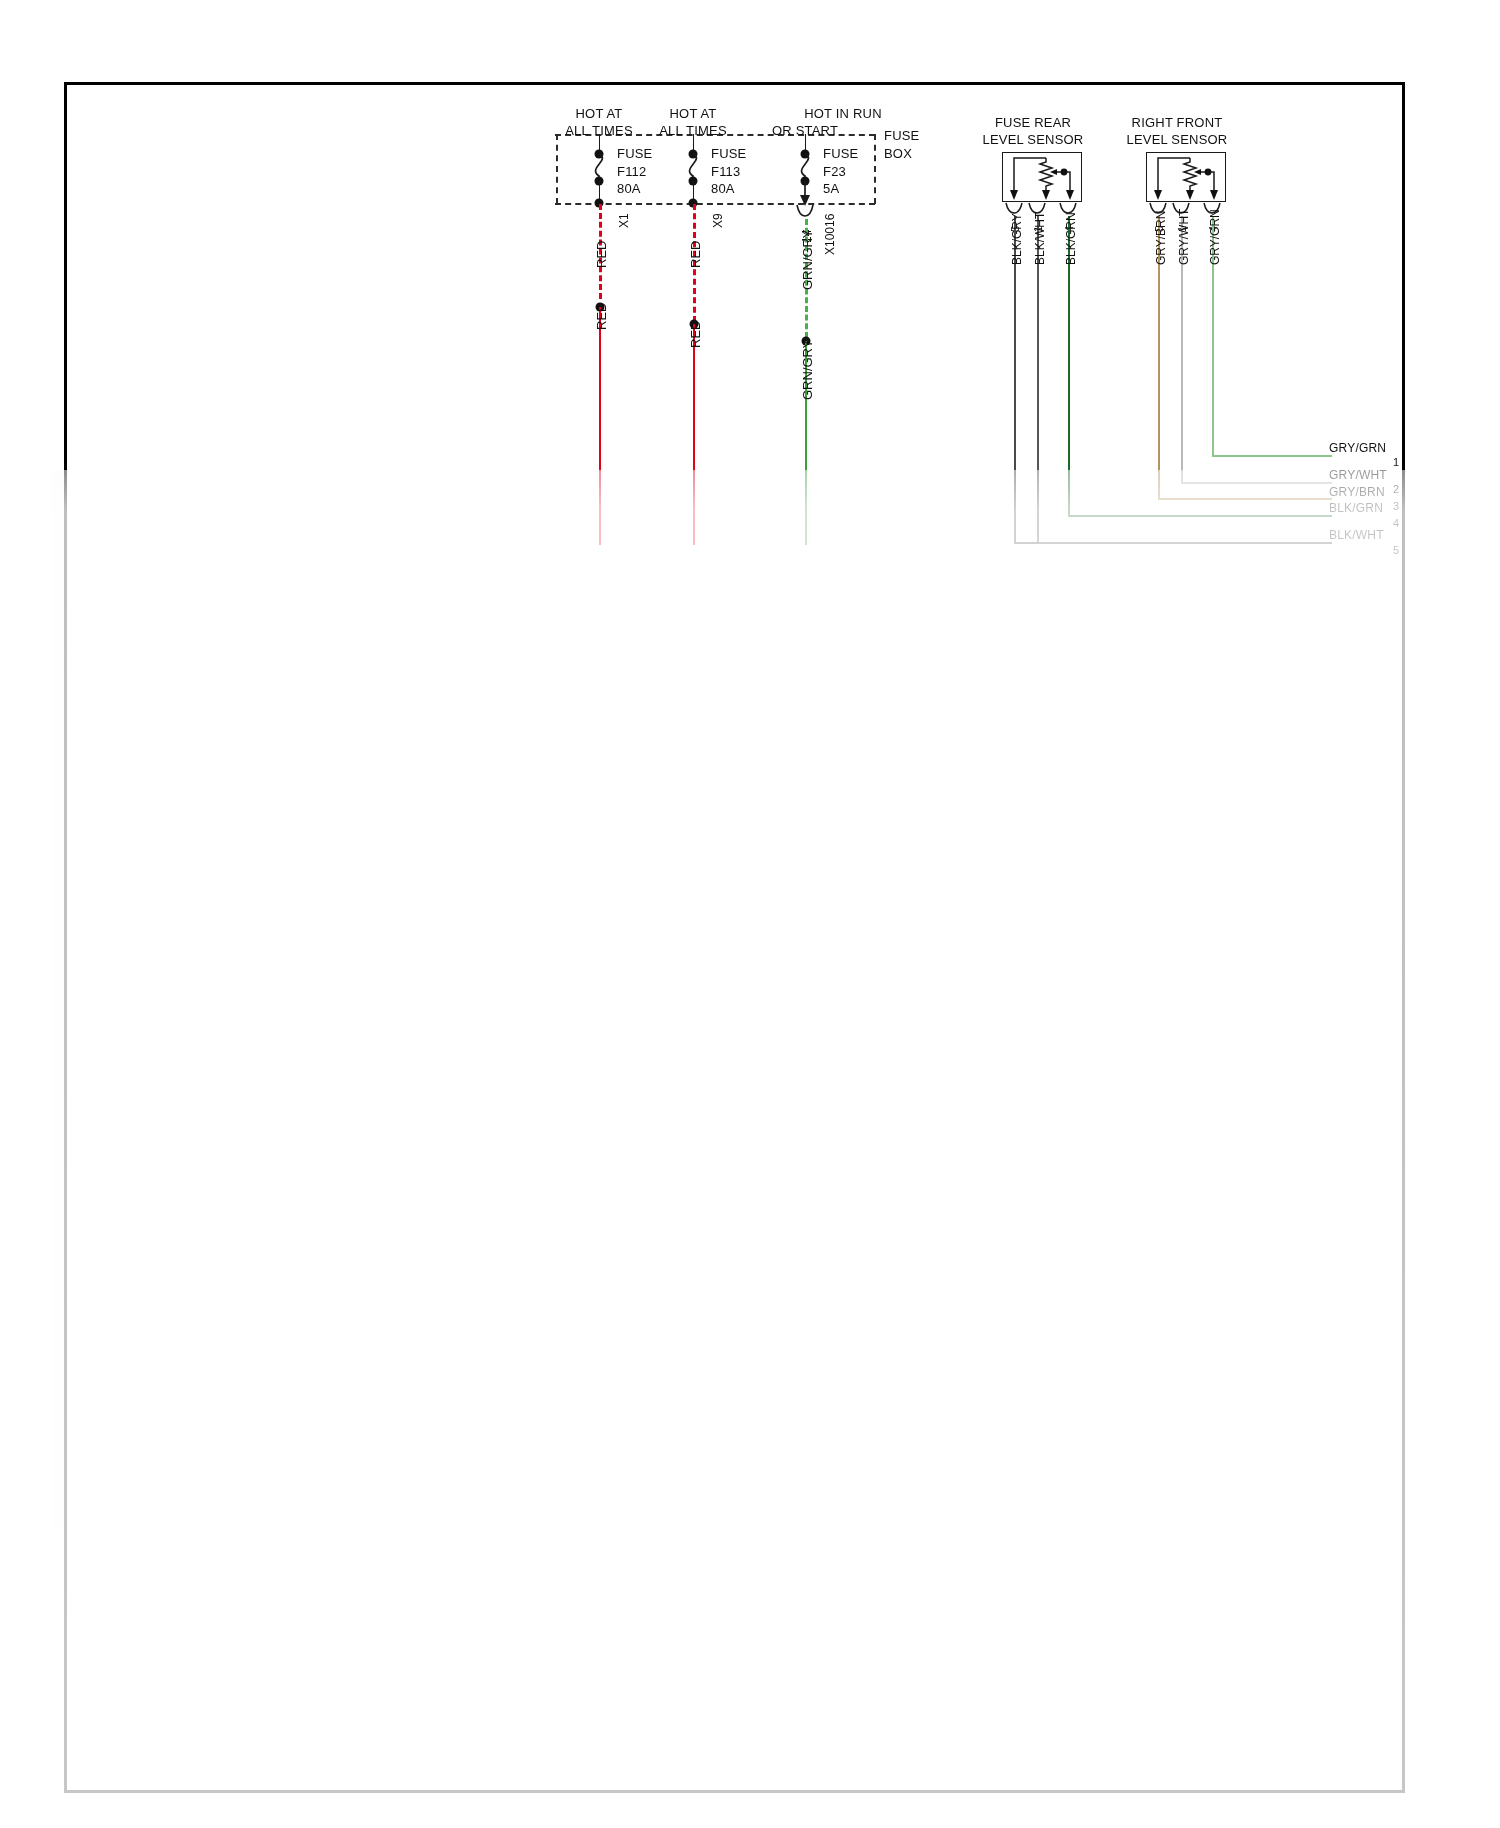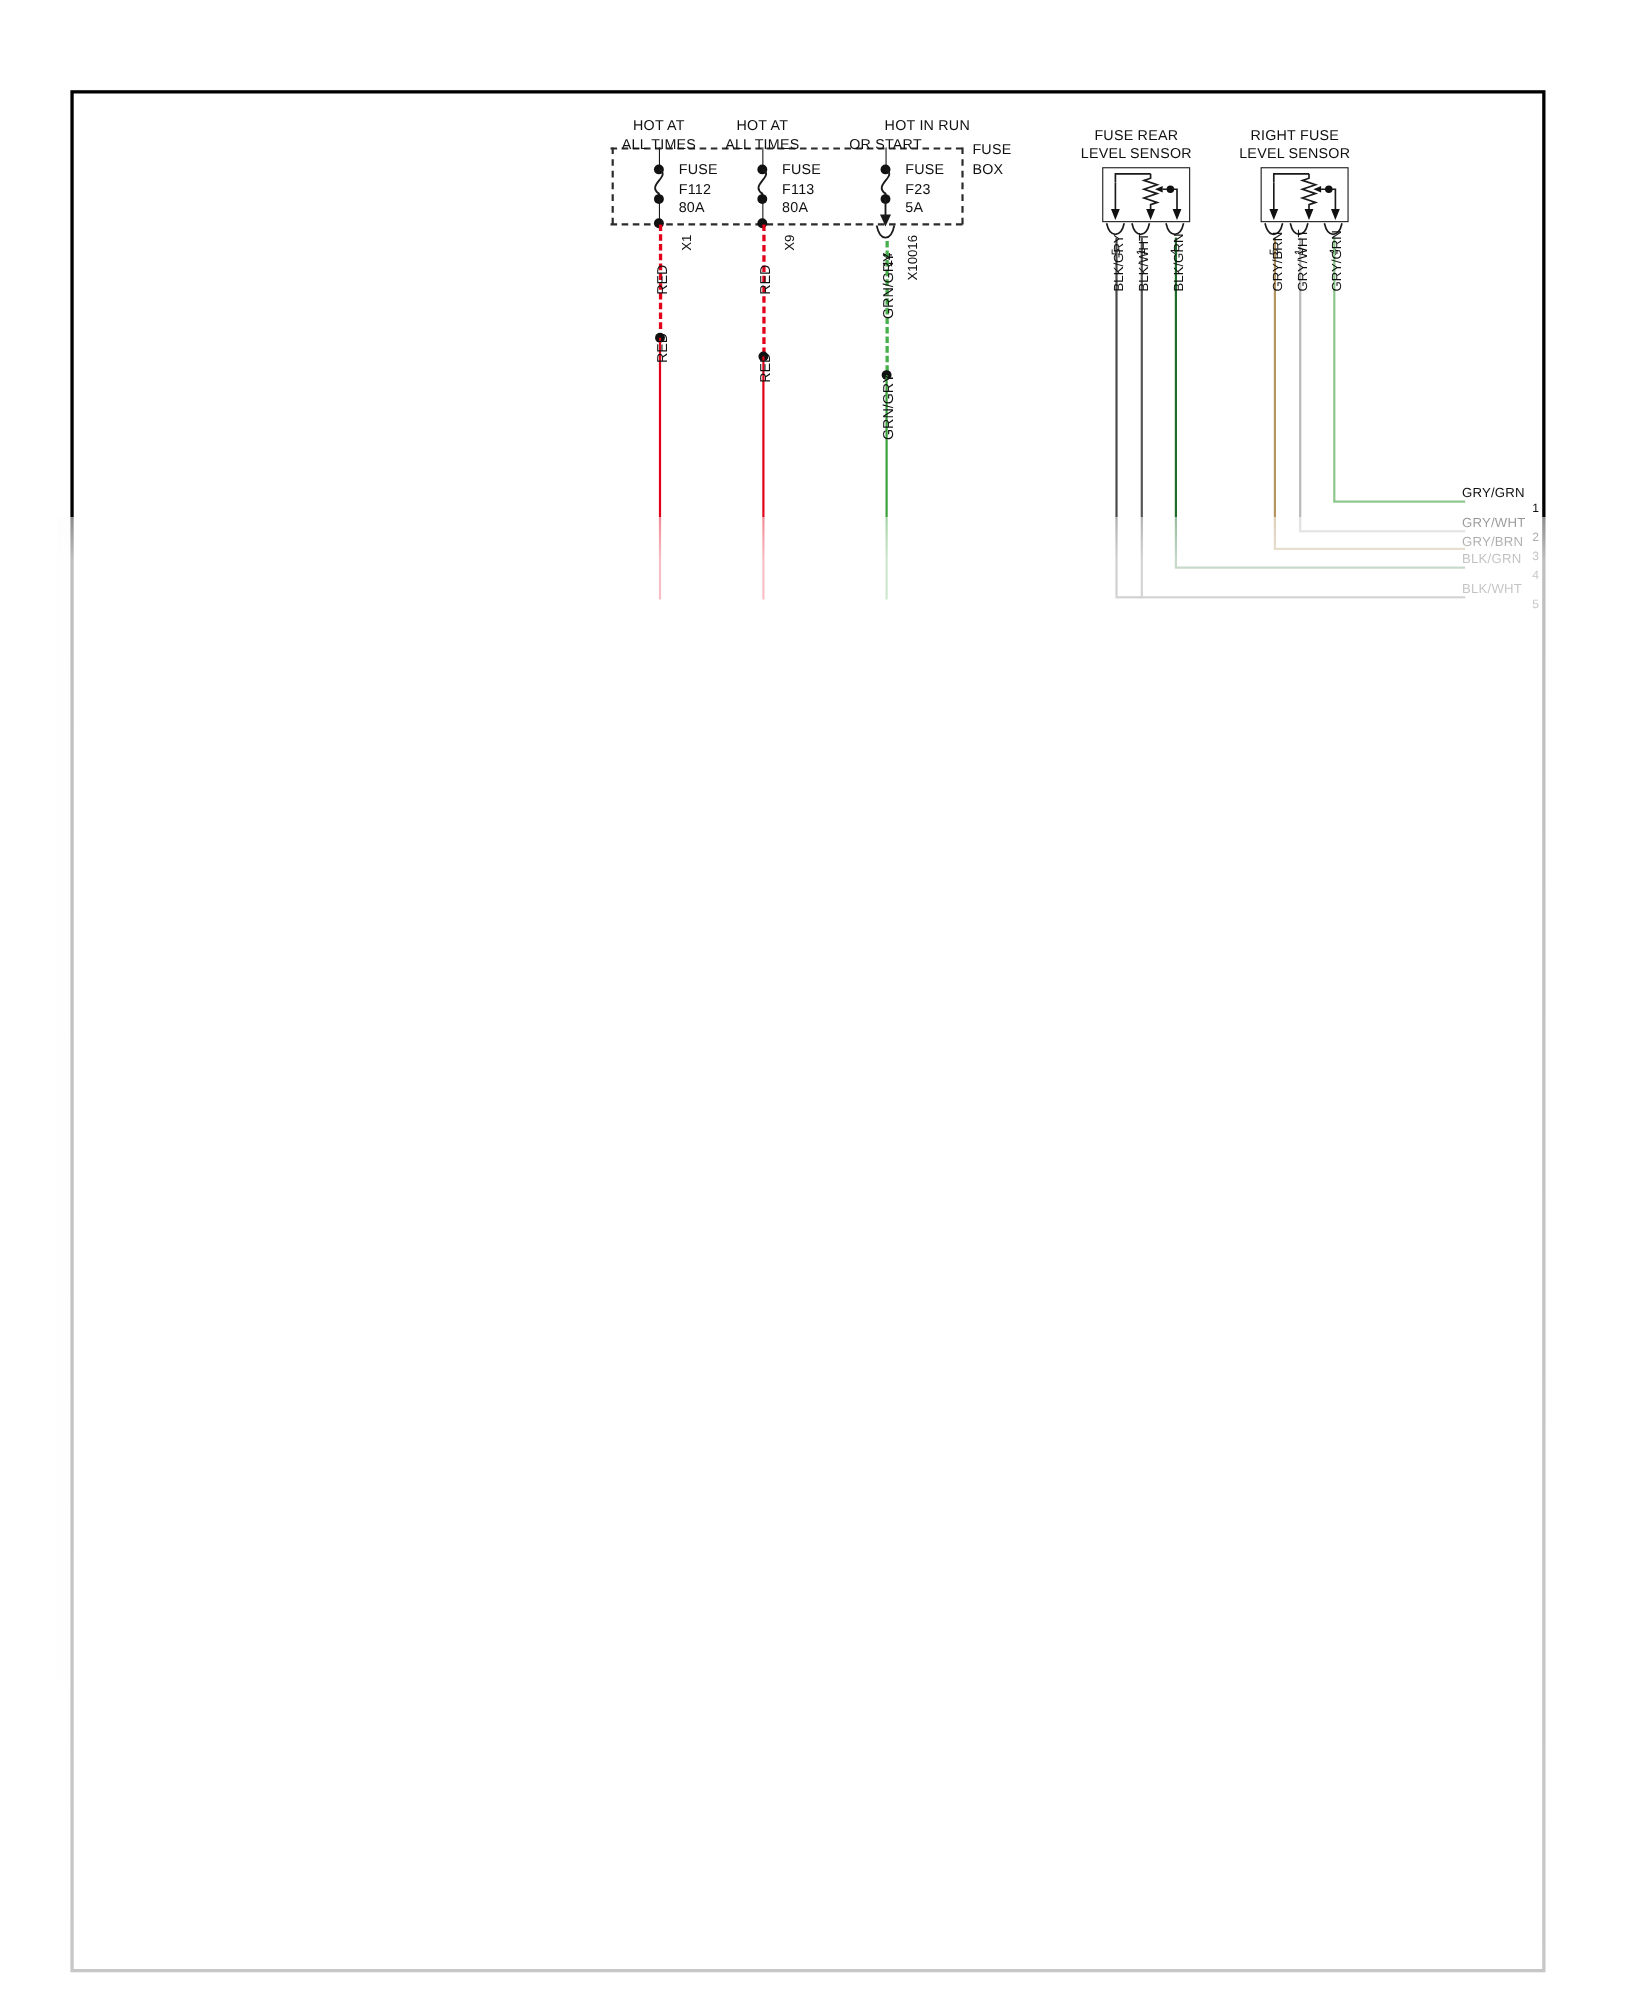--- a/index.html
+++ b/index.html
@@ -227,21 +227,21 @@
   <div class="wire blkwht" style="left:1037px;top:216px;height:327px;"></div>
   <div class="vtxt small" style="left:1033px;top:265px;">BLK/WHT</div>
 
   <svg class="sym" style="left:1059px;top:203px;width:20px;height:13px;">
     <path d="M1 0 C 3 9, 7 10, 9 10 C 11 10, 15 9, 17 0" stroke="#1a1a1a" stroke-width="1.5" fill="none"></path>
   </svg>
   <div class="vtxt tiny" style="left:1063px;top:232px;">4</div>
   <div class="wire blkgrn" style="left:1068px;top:216px;height:300px;"></div>
   <div class="vtxt small" style="left:1064px;top:265px;">BLK/GRN</div>
 
-  <div class="txt c" style="left:1177px;top:115px;">RIGHT FUSE</div>
+  <div class="txt c" style="left:1177px;top:115px;">RIGHT FRONT</div>
   <div class="txt c" style="left:1177px;top:132px;">LEVEL SENSOR</div>
   <div class="box" style="left:1146px;top:152px;width:80px;height:50px;"></div>
   <svg class="sym" style="left:1146px;top:152px;width:80px;height:50px;">
     <path d="M12 14 L12 6 L44 6" stroke="#1a1a1a" stroke-width="1.5" fill="none"></path>
     <path d="M44 6 L44 10 L38 12 L50 16 L38 20 L50 24 L38 28 L50 32 L44 34 L44 40" stroke="#1a1a1a" stroke-width="1.5" fill="none"></path>
     <path d="M68 40 L68 20 L55 20" stroke="#1a1a1a" stroke-width="1.5" fill="none"></path>
     <circle cx="62" cy="20" r="3.4" fill="#111"></circle>
     <path d="M48 20 L55 17 L55 23 Z" fill="#111"></path>
     <path d="M12 14 L12 42" stroke="#1a1a1a" stroke-width="1.5" fill="none"></path>
     <path d="M12 48 L8 38 L16 38 Z" fill="#111"></path>

